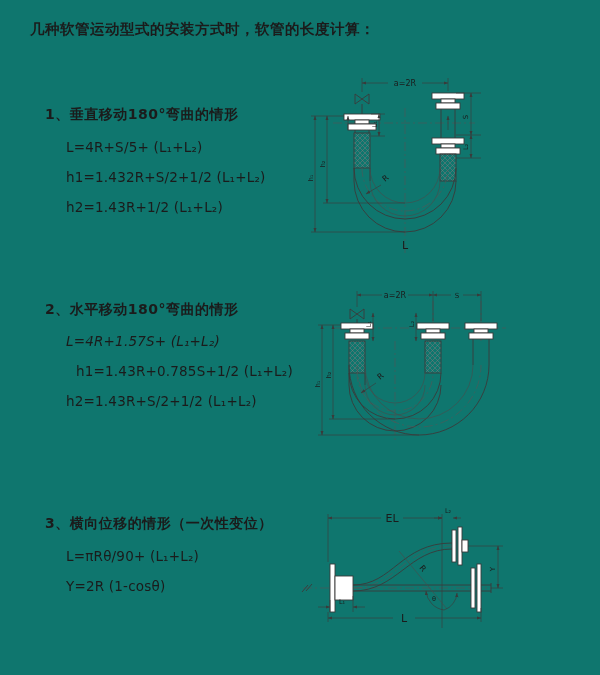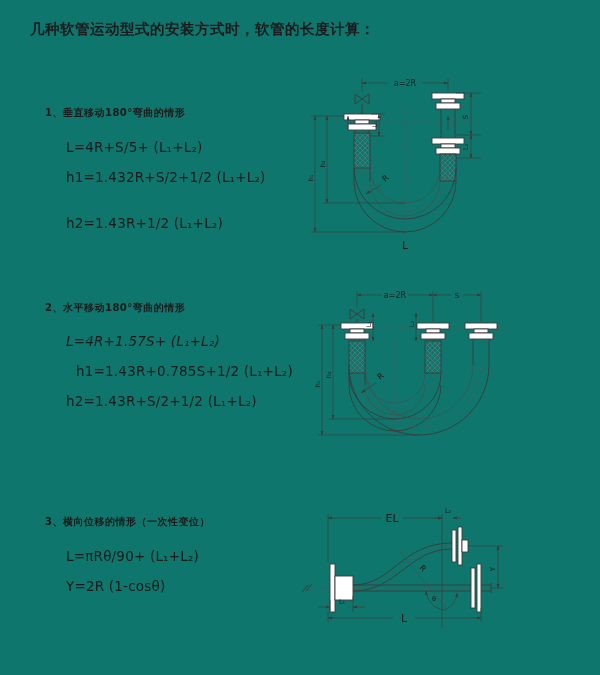--- a/index.html
+++ b/index.html
@@ -1,19 +1,19 @@
 <!DOCTYPE html>
 <html><head>
 <meta charset="utf-8">
 <style>
   html,body{margin:0;padding:0;background:#ffffff;}
   .page{position:relative;width:600px;height:675px;background:#0f766e;overflow:hidden;
         font-family:"DejaVu Sans","Liberation Sans",sans-serif;color:#1b1b1b;padding-left:48px;}
   .title{position:absolute;left:30px;top:20px;font-size:14.5px;font-weight:600;letter-spacing:.5px;}
-  .sec-head{position:absolute;font-size:10px;font-weight:600;letter-spacing:.5px;}
+  .sec-head{position:absolute;font-size:14px;font-weight:600;letter-spacing:.5px;}
   .formula{position:absolute;font-size:13.5px;letter-spacing:.2px;}
   svg{position:absolute;}
   .ln{stroke:#3a3a3a;stroke-width:.9;fill:none;}
   .thin{stroke:#4a4a4a;stroke-width:.6;fill:none;}
   .dim{stroke:#3a3a3a;stroke-width:.65;fill:none;}
   .dd{stroke:#555;stroke-width:.6;fill:none;stroke-dasharray:9 3 2 3;}
   .boxed{stroke:#3a3a3a;stroke-width:.9;fill:#fff;}
   .braid{stroke:#3a3a3a;stroke-width:.9;}
   svg text{fill:#1b1b1b;font-family:"DejaVu Sans",sans-serif;}
   .t7{font-size:7px;}.t65{font-size:6.5px;}.t8{font-size:8px;}.t11{font-size:11px;}
@@ -21,21 +21,21 @@
 </head>
 <body>
 
 <div class="page">
 
   <div class="title">几种软管运动型式的安装方式时，软管的长度计算：</div>
 
   <div class="sec-head" style="left:45px;top:106px;">1、垂直移动180°弯曲的情形</div>
   <div class="formula" style="left:66px;top:139px;">L=4R+S/5+ (L₁+L₂)</div>
   <div class="formula" style="left:66px;top:169px;">h1=1.432R+S/2+1/2 (L₁+L₂)</div>
-  <div class="formula" style="left:66px;top:199px;margin-top:16px;">h2=1.43R+1/2 (L₁+L₂)</div>
+  <div class="formula" style="left:66px;top:199px;">h2=1.43R+1/2 (L₁+L₂)</div>
 
   <svg style="left:305px;top:68px;" width="290" height="200" viewBox="0 0 290 200">
     <defs>
       <marker id="ar1" markerWidth="8" markerHeight="6" refX="6.8" refY="2.5" orient="auto-start-reverse">
         <path d="M0,0 L7,2.5 L0,5 z" fill="#3a3a3a"></path>
       </marker>
       <pattern id="br1" width="5" height="5" patternUnits="userSpaceOnUse">
         <path d="M0,5 L5,0 M0,0 L5,5" stroke="#7a7a7a" stroke-width="0.5"></path>
       </pattern>
     </defs>

